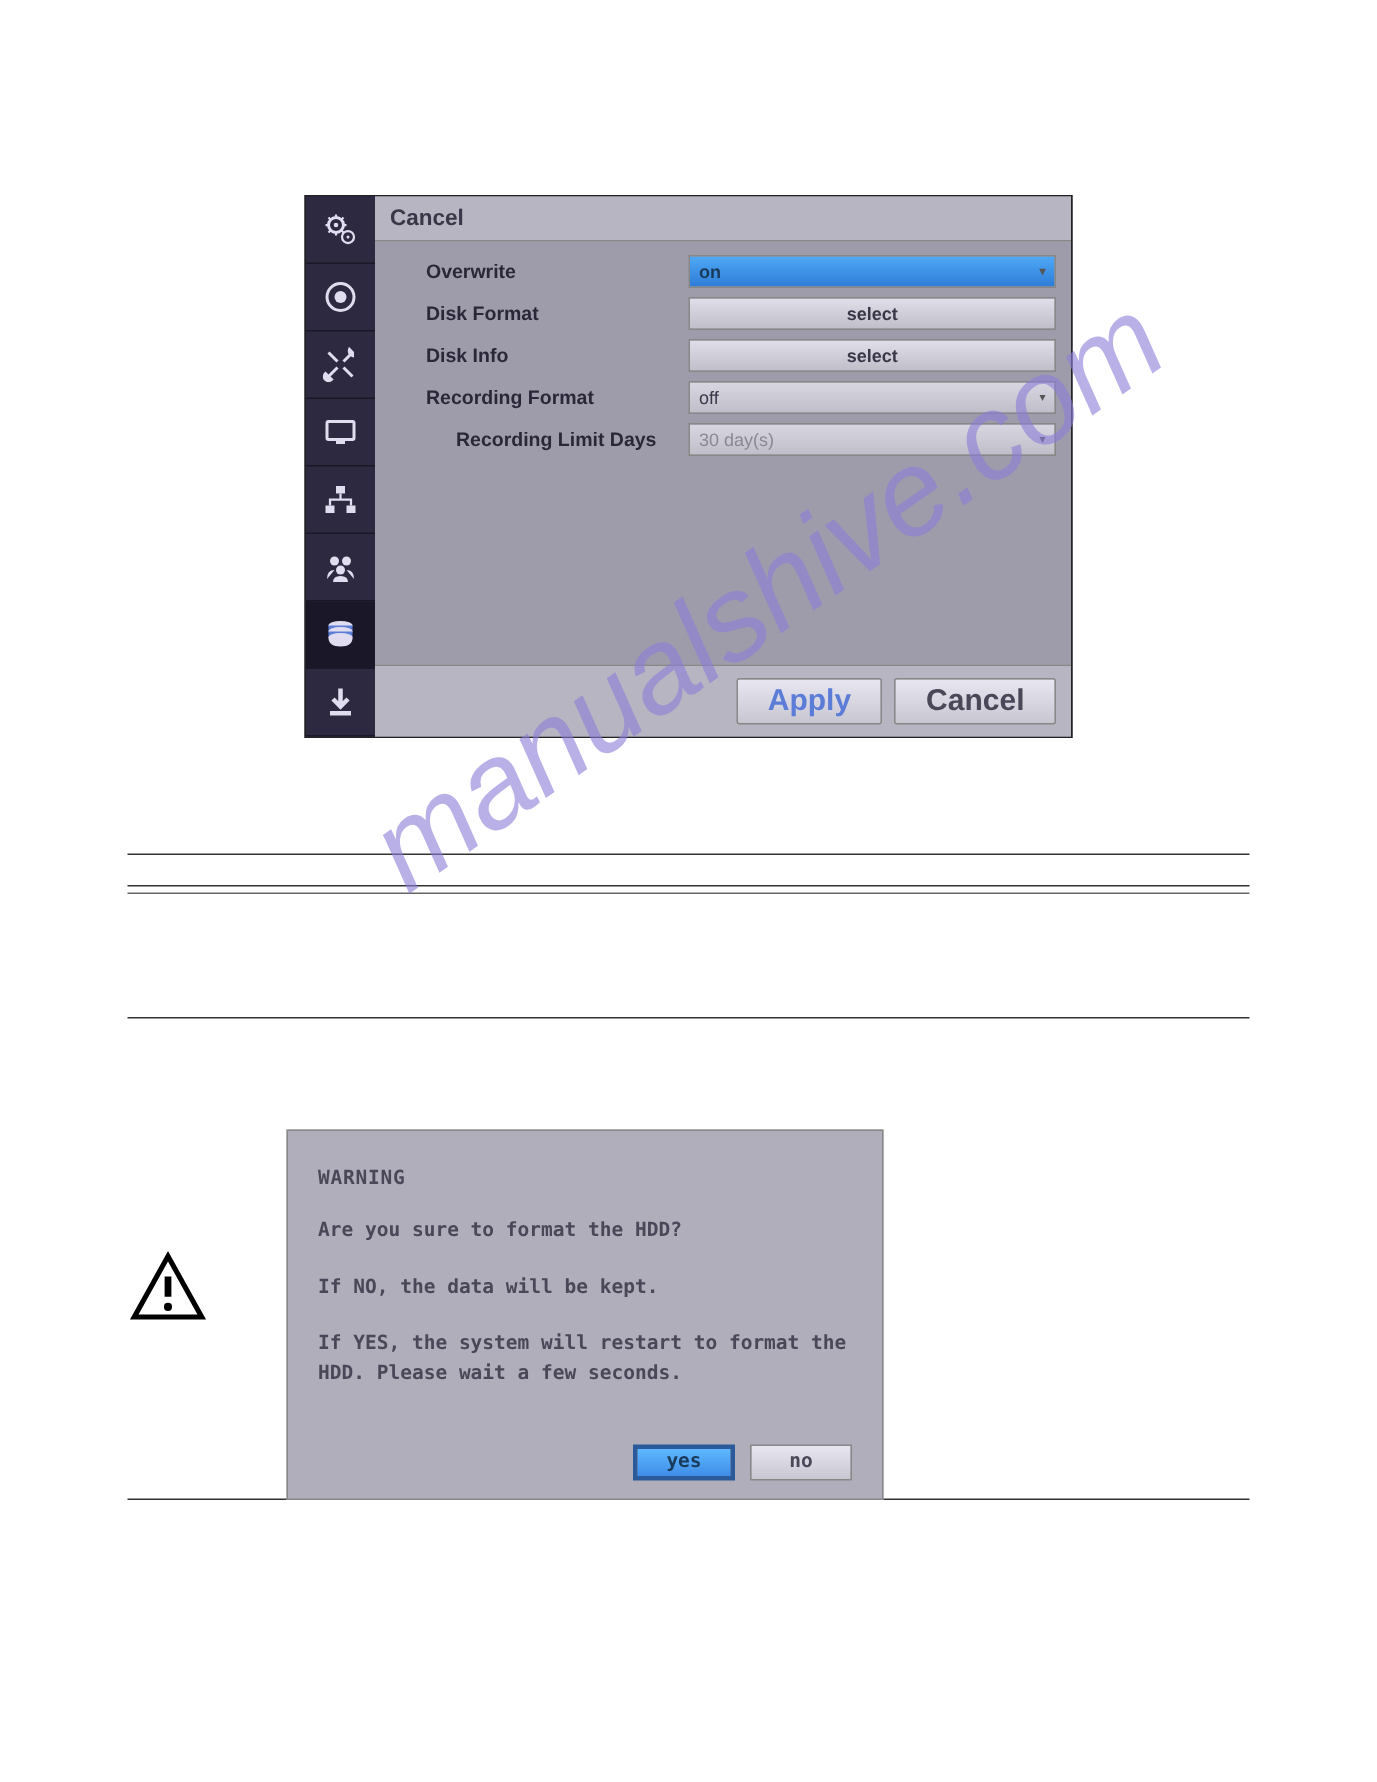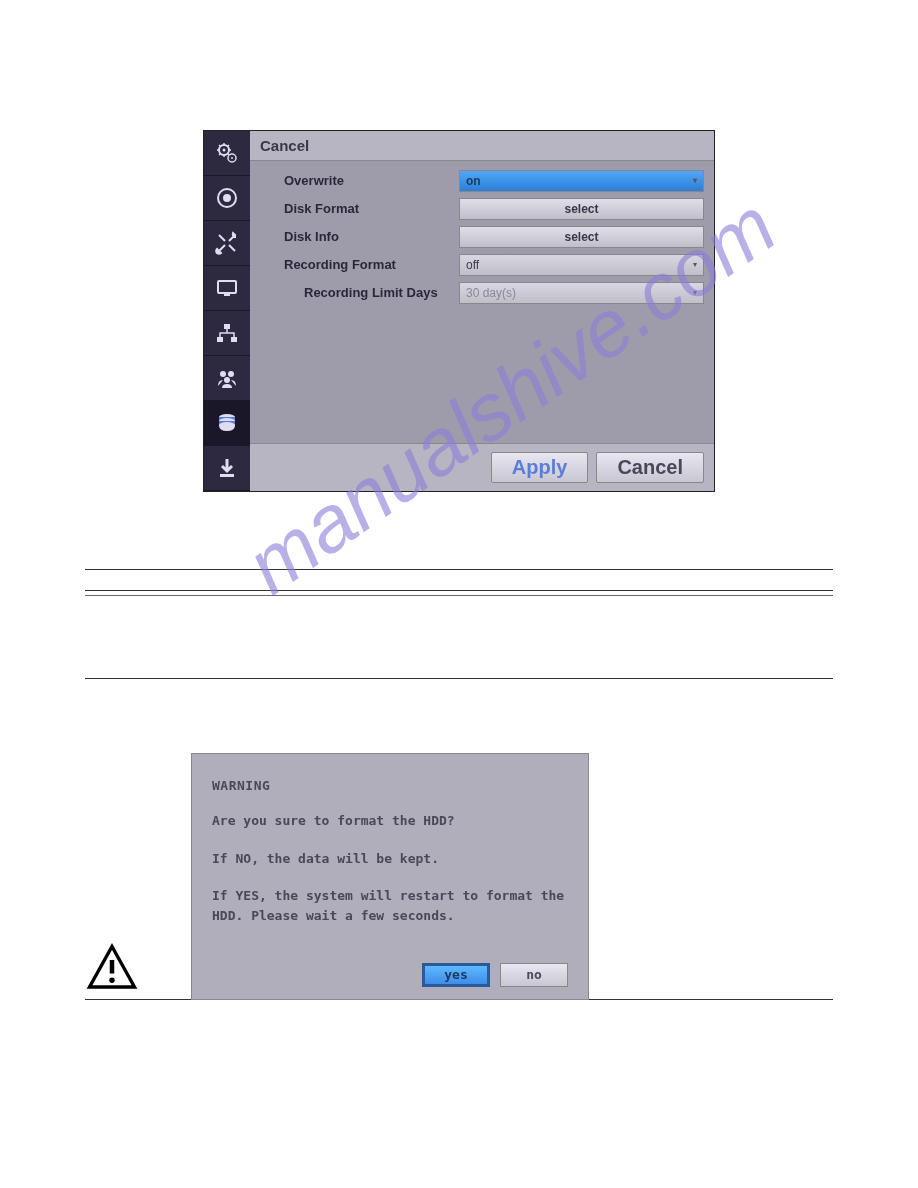--- a/index.html
+++ b/index.html
@@ -164,21 +164,21 @@
       border-top: 1px solid #333;
       margin: 0;
     }
     .divider.thin { border-top: 1px solid #666; }
     .divider-spacer { height: 20px; }
     .divider-spacer-lg { height: 82px; }
     
     
     .warning-section {
       display: flex;
-      align-items: flex-end;
+      align-items: center;
       gap: 20px;
       margin: 46px 85px 0 85px;
     }
     .warning-icon-wrap {
       padding-top: 0;
     }
     .warning-icon {
       width: 54px;
       height: 54px;
     }

